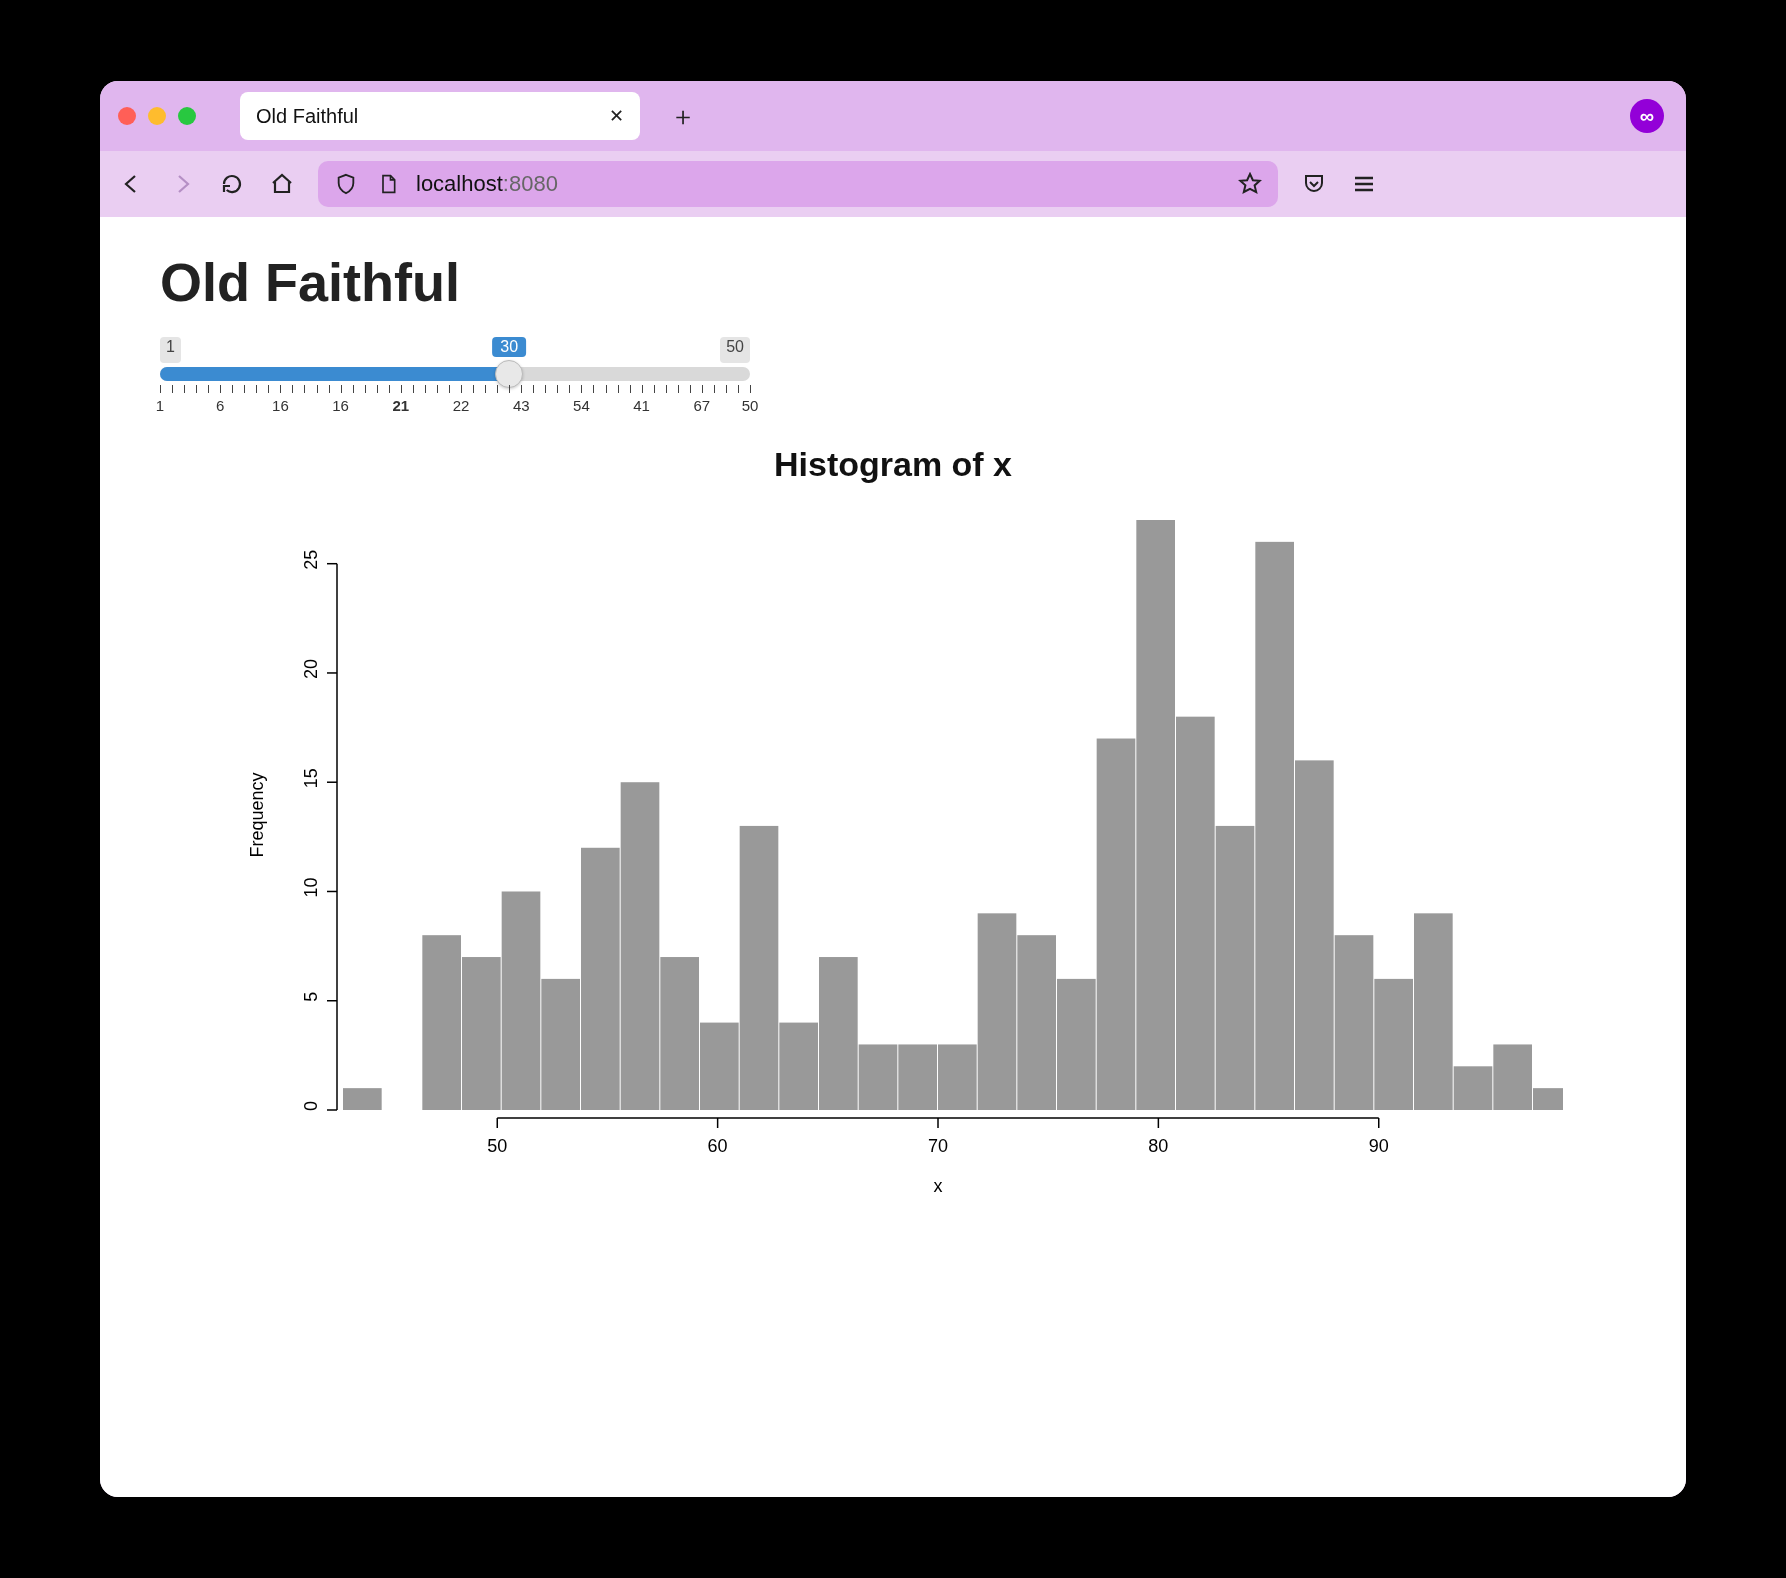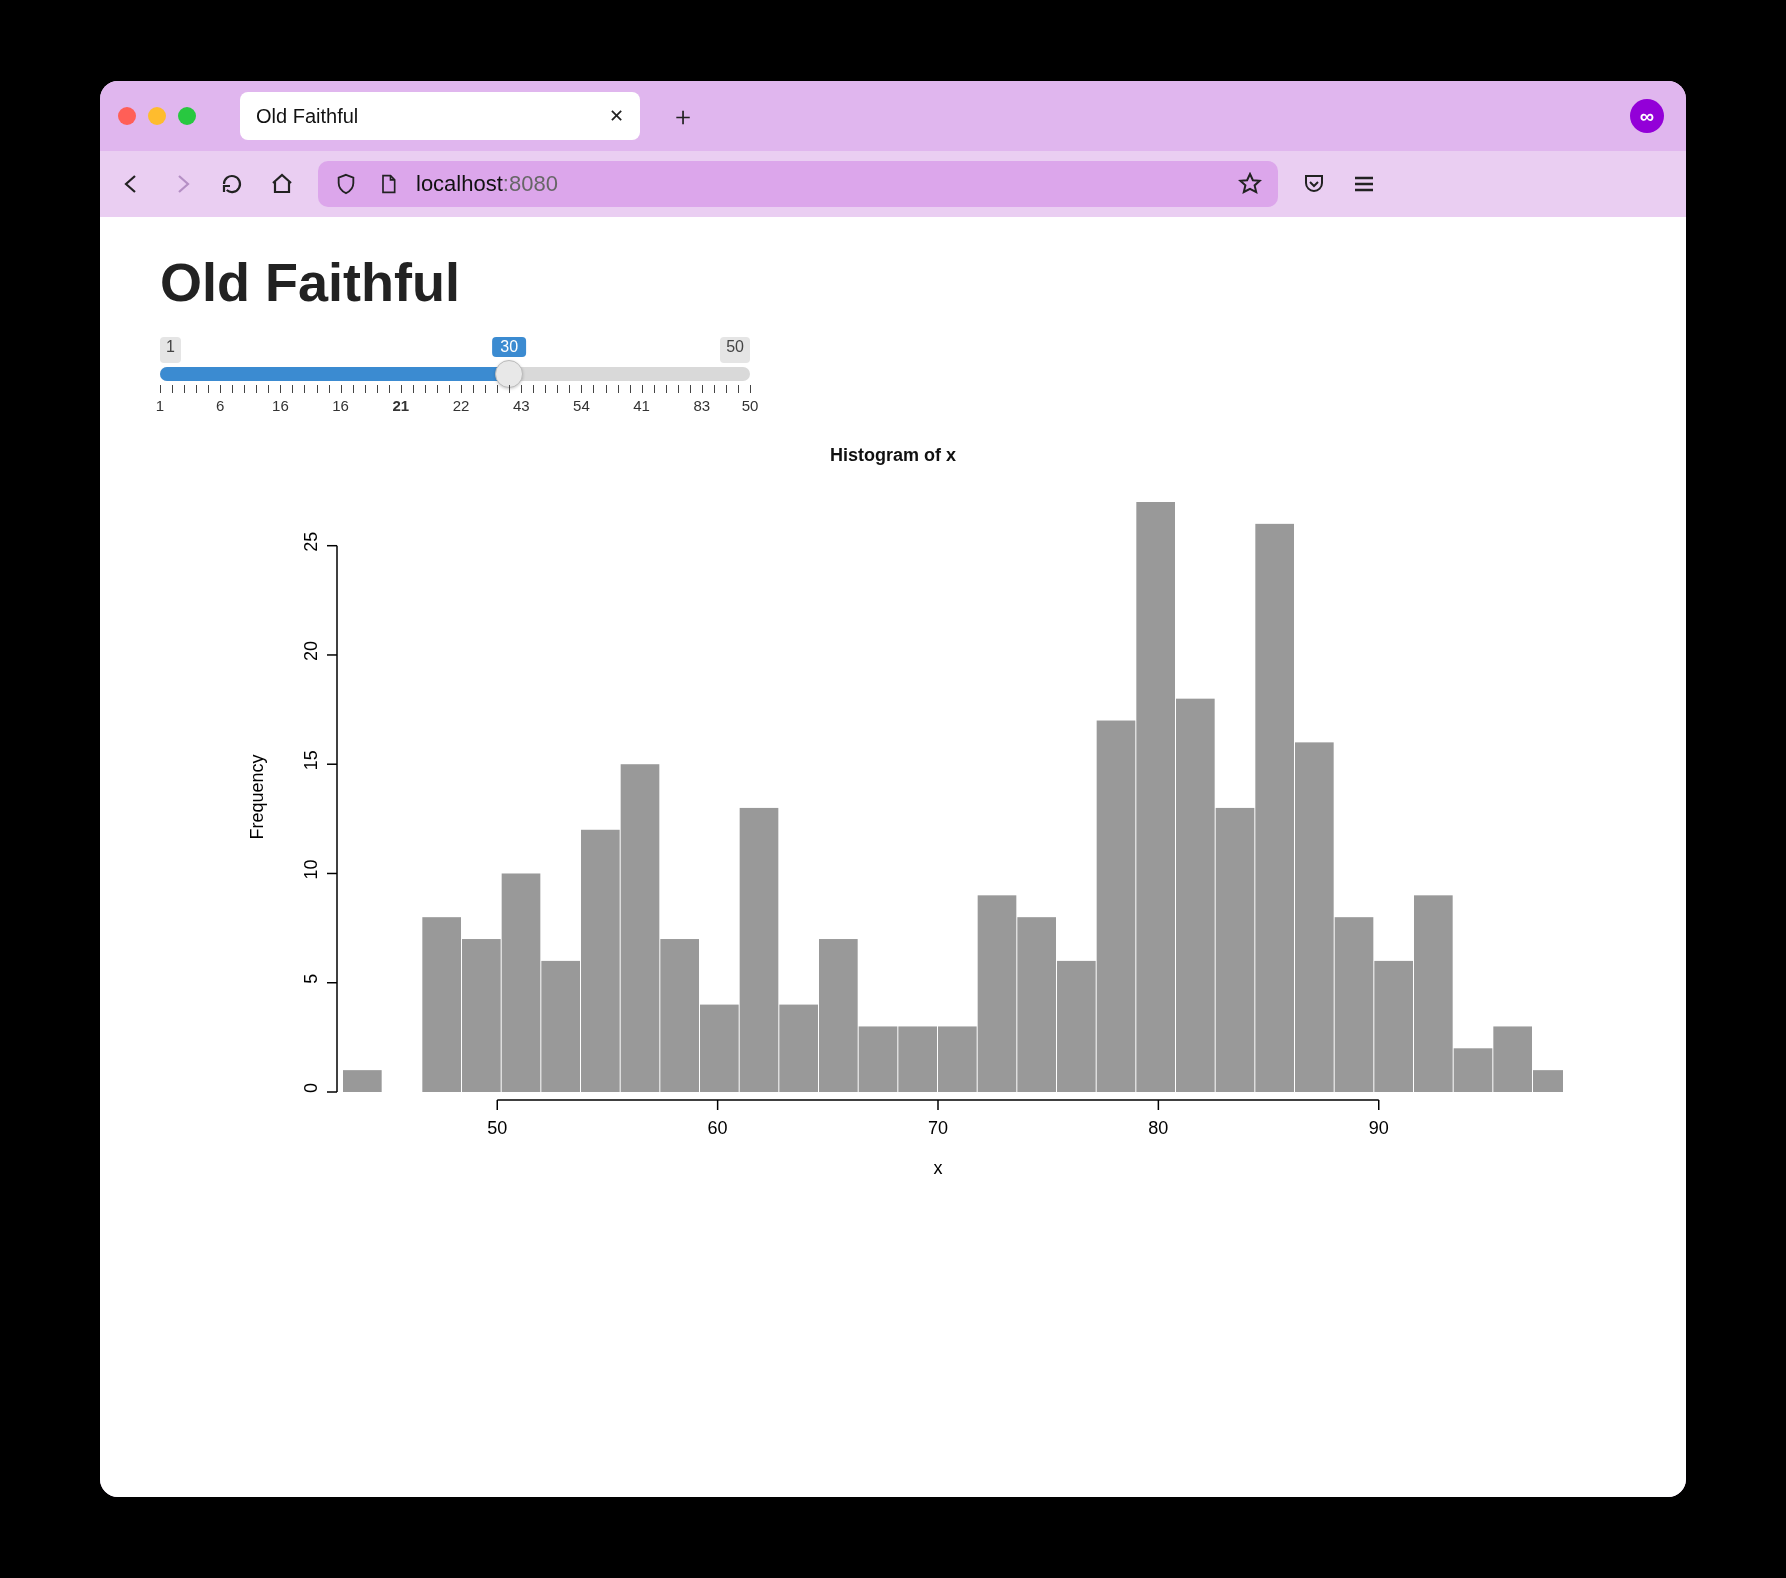--- a/index.html
+++ b/index.html
@@ -125,21 +125,21 @@
       width:28px; height:28px; background:#e8e8e8;
       border:1px solid #bbb; border-radius:50%;
       transform:translate(-50%,-50%);
       box-shadow: 0 1px 3px rgba(0,0,0,0.2);
     }
     .slider-ticks { position:relative; height:30px; margin-top:4px; }
     .slider-ticks .tick { position:absolute; top:0; width:1px; height:8px; background:#444; }
     .slider-ticks .tlabel { position:absolute; top:12px; font-size:15px; color:#333; transform:translateX(-50%); }
 
     .plot-wrap { width: 100%; display:flex; justify-content:center; }
-    .plot-title { text-align:center; font-size:18px; font-weight:700; color:#111; margin: 10px 0 26px; }
+    .plot-title { text-align:center; font-size:34px; font-weight:700; color:#111; margin: 10px 0 26px; }
     svg.histogram { display:block; }
     .bar { fill: #999; }
     .axis { stroke: #000; stroke-width: 1.5; fill:none; }
     .tickline { stroke:#000; stroke-width:1.5; }
     .axis-text { font-size: 18px; fill:#000; font-family: inherit; }
     .ylab { font-size: 18px; fill:#000; }
   </style>
 </head>
 <body>
 
@@ -284,21 +284,21 @@
           <div class="tick" style="left: 100%;"></div>
           <div class="tlabel" style="left: 0%;">1</div>
           <div class="tlabel" style="left: 10.2041%;">6</div>
           <div class="tlabel" style="left: 20.4082%;">16</div>
           <div class="tlabel" style="left: 30.6122%;">16</div>
           <div class="tlabel" style="left: 40.8163%; font-weight: bold;">21</div>
           <div class="tlabel" style="left: 51.0204%;">22</div>
           <div class="tlabel" style="left: 61.2245%;">43</div>
           <div class="tlabel" style="left: 71.4286%;">54</div>
           <div class="tlabel" style="left: 81.6327%;">41</div>
-          <div class="tlabel" style="left: 91.8367%;">83</div>
+          <div class="tlabel" style="left: 91.8367%;">67</div>
           <div class="tlabel" style="left: 100%;">50</div>
         </div>
     </div>
 
     <div class="plot-title">Histogram of x</div>
     <div class="plot-wrap">
       <svg id="hist" class="histogram" width="1340" height="700">
           <rect x="120" y="578.1481481481482" width="38.6666666666666" height="21.851851851851848" class="bar"></rect>
           <rect x="199.33333333333337" y="425.1851851851852" width="38.6666666666666" height="174.81481481481478" class="bar"></rect>
           <rect x="238.99999999999997" y="447.03703703703707" width="38.6666666666666" height="152.96296296296293" class="bar"></rect>

